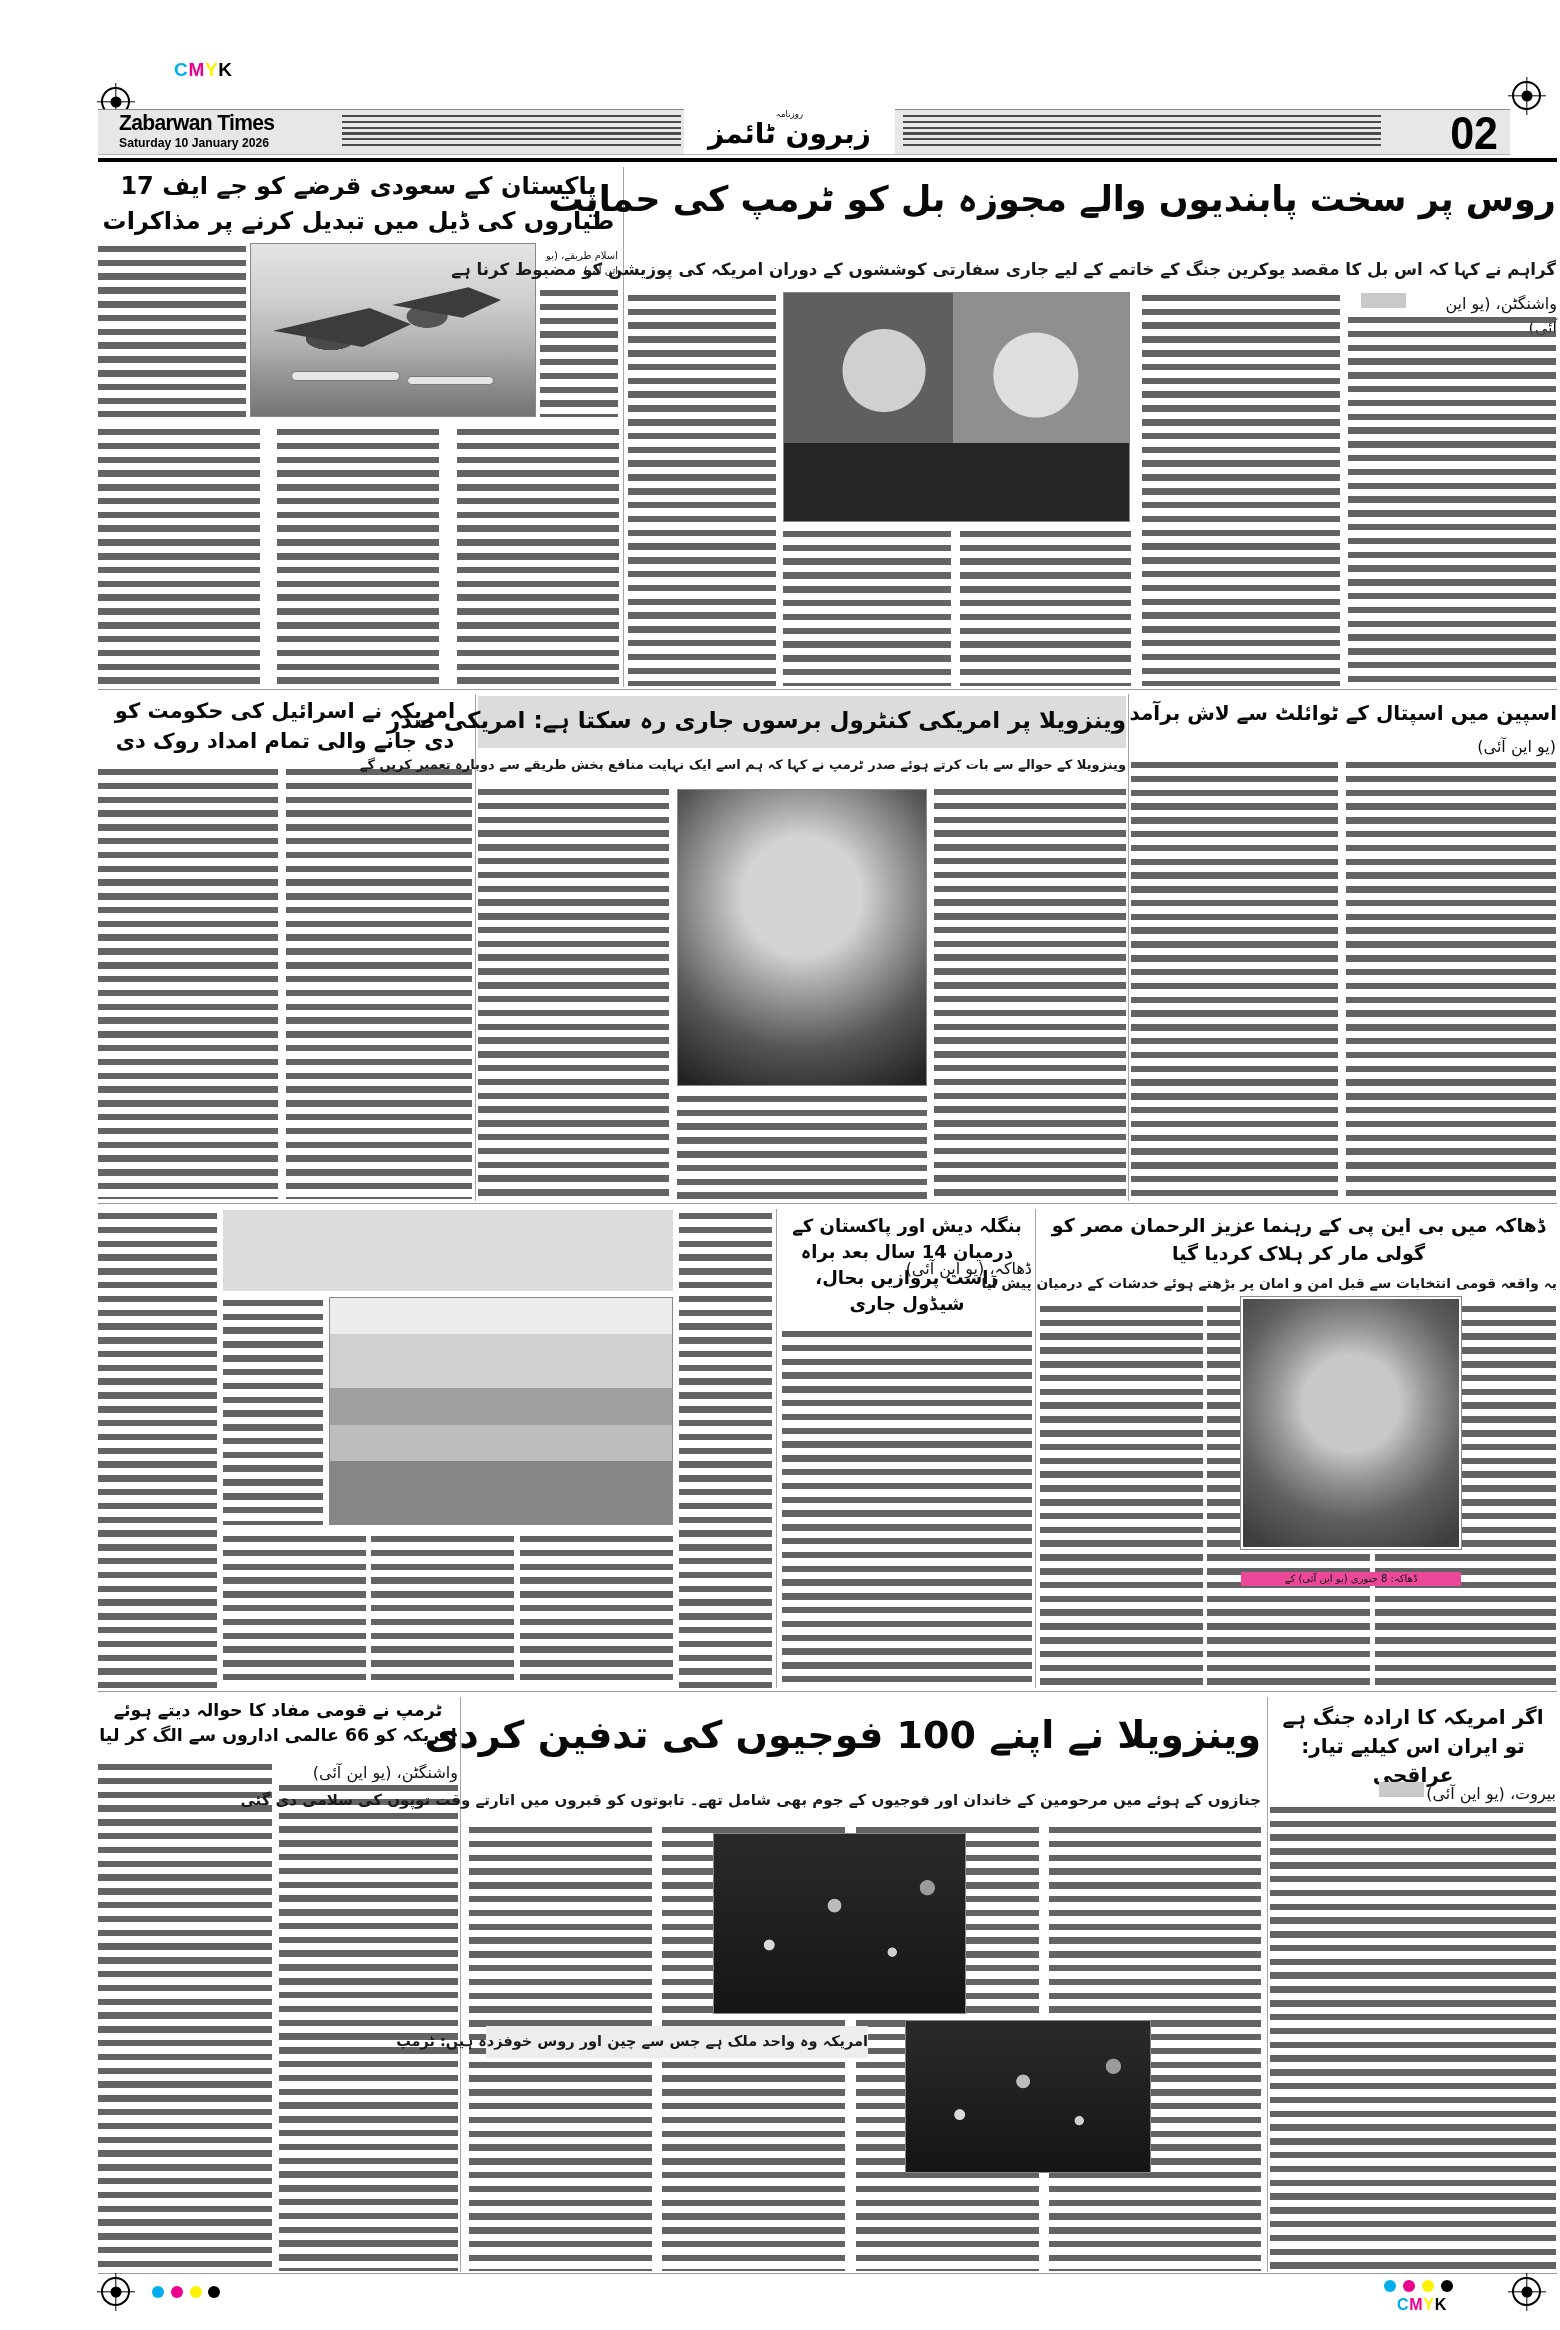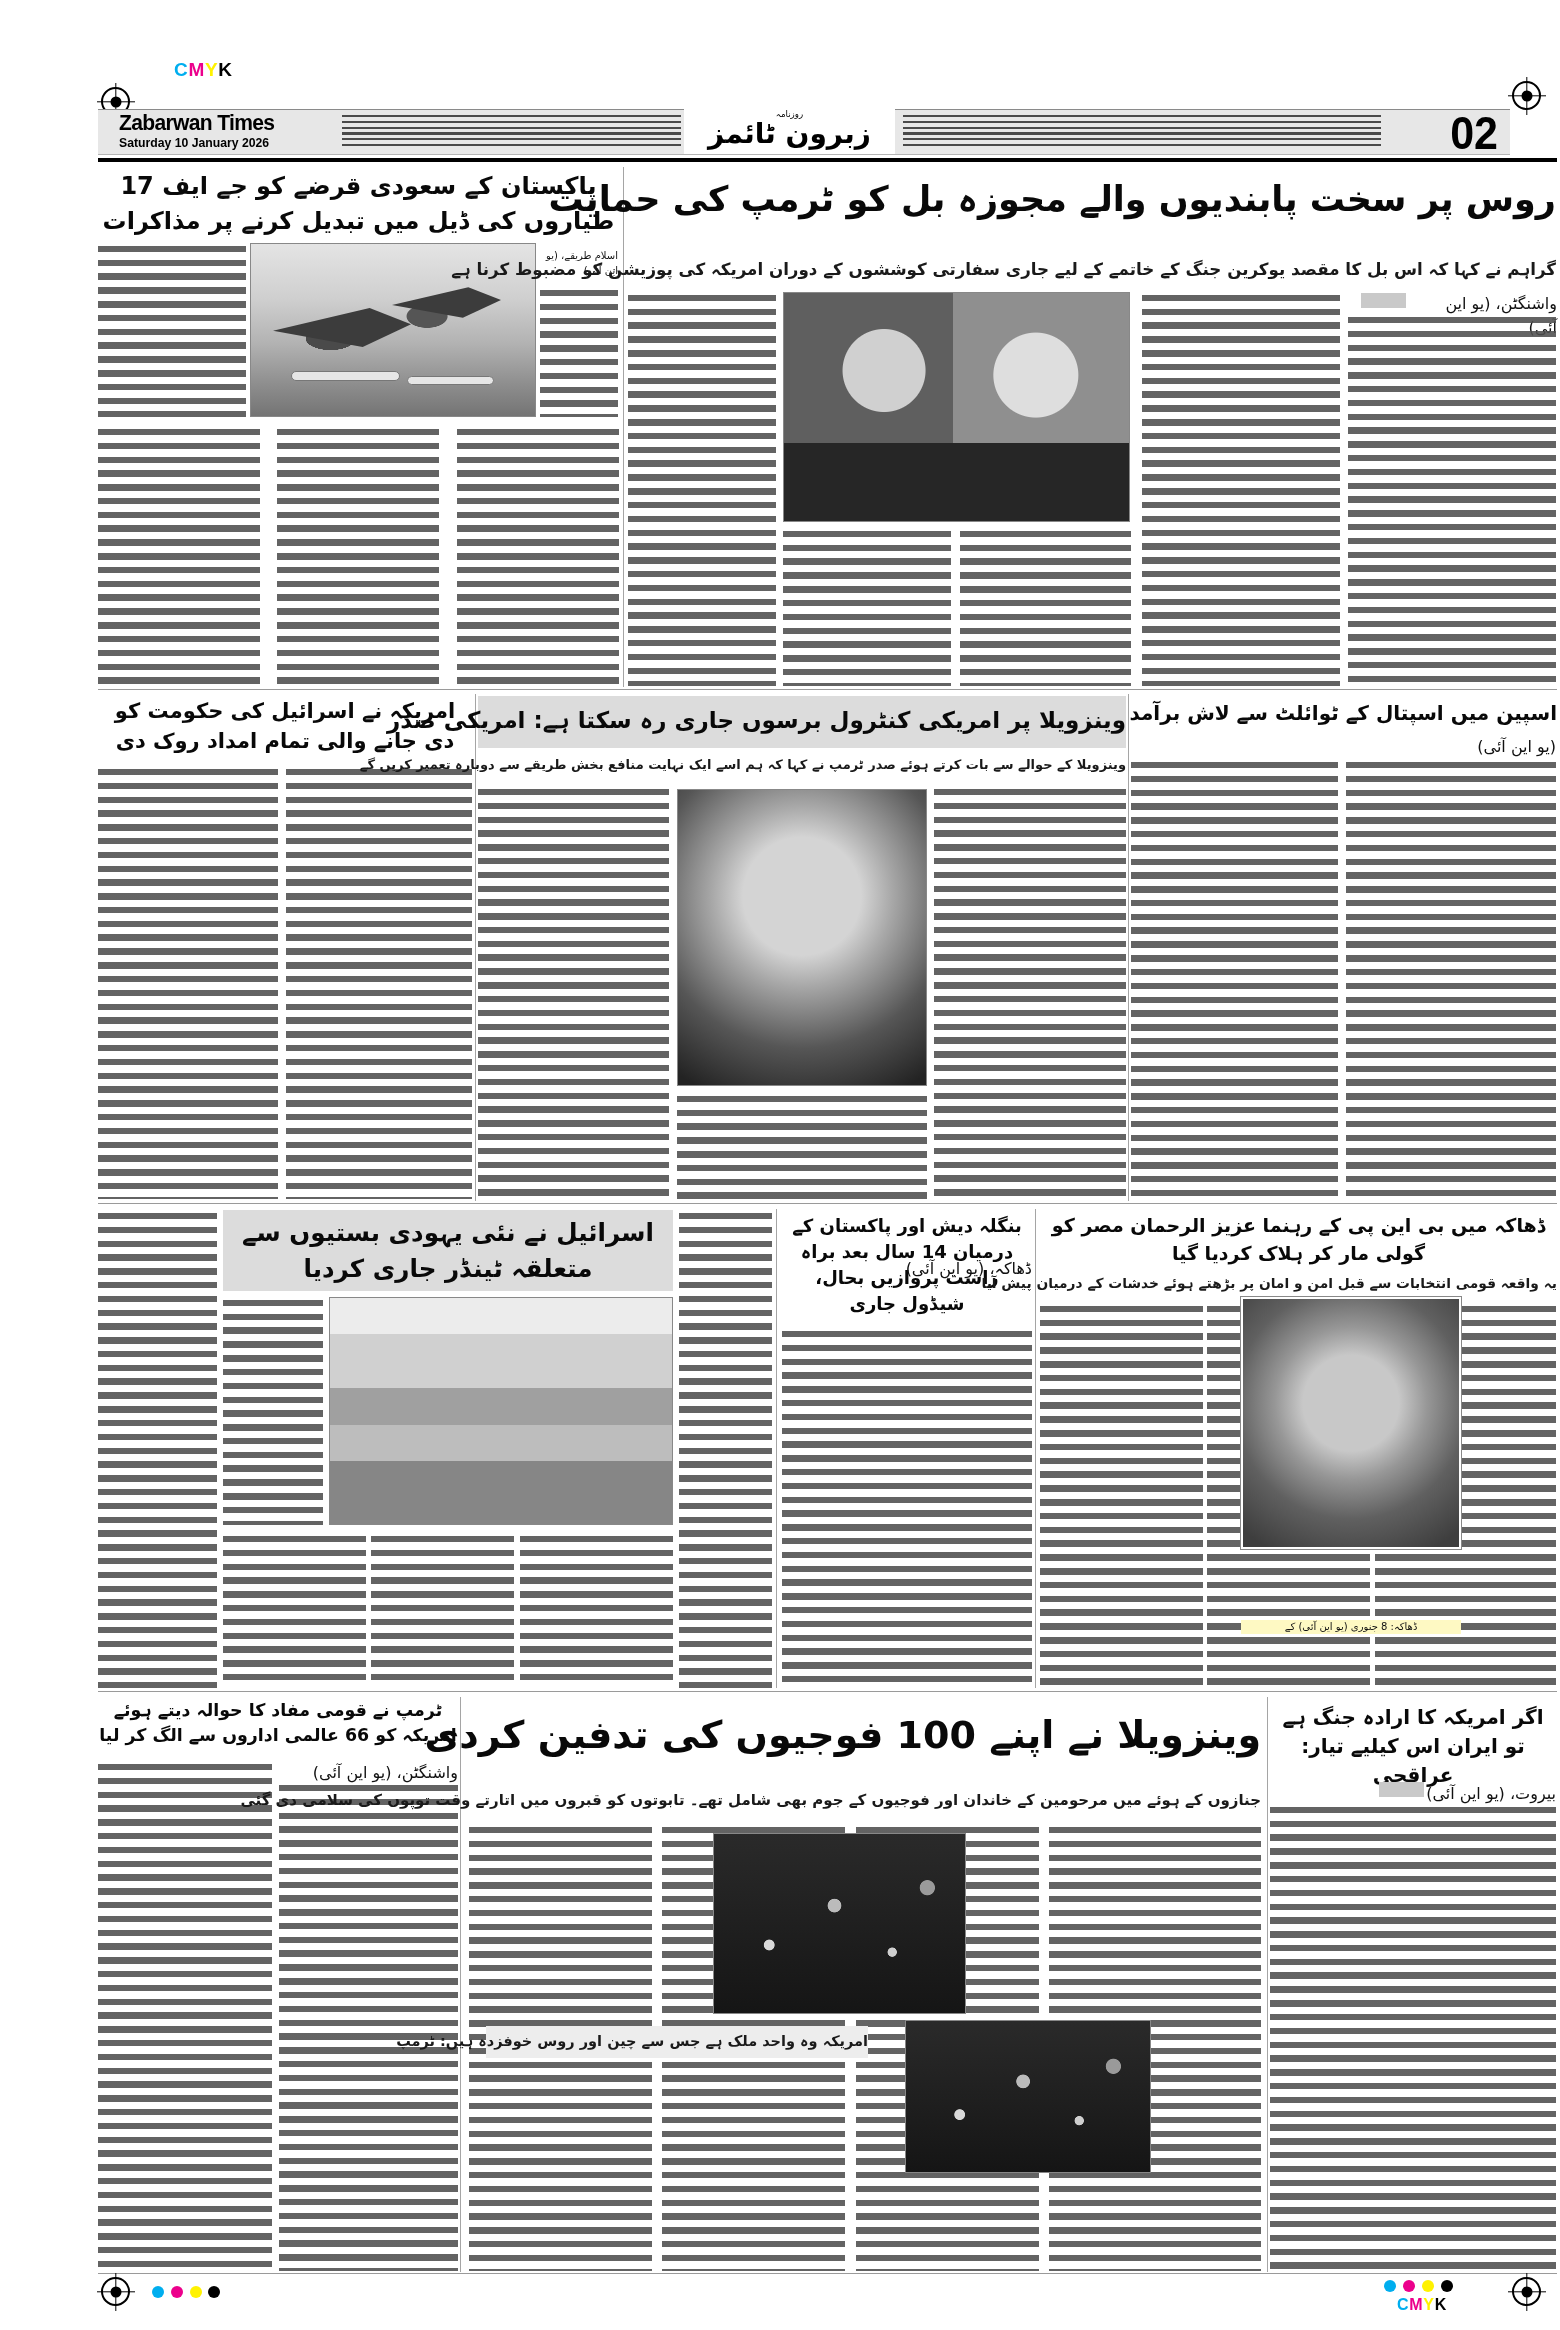--- a/index.html
+++ b/index.html
@@ -129,21 +129,20 @@
 
   <div class="abs hl nw" style="left:1131px;top:699px;width:426px;font-size:20px">اسپین میں اسپتال کے ٹوائلٹ سے لاش برآمد</div>
   <div class="abs dateline" style="left:1437px;top:735px;width:119px">(یو این آئی)</div>
   <div class="abs tcol" style="left:1131px;top:759px;width:207px;height:440px"></div>
   <div class="abs tcol" style="left:1346px;top:759px;width:210px;height:440px"></div>
 
   <div class="abs rule" style="left:98px;top:1203px;width:1459px;height:1.4px"></div>
 
   <div class="abs tcol" style="left:98px;top:1210px;width:119px;height:478px"></div>
   <div class="abs grayband" style="left:223px;top:1210px;width:450px;height:81px"></div>
-  <div class="abs hl" style="left:230px;top:1215px;width:436px;font-size:24.6px">اسرائیل نے نئی یہودی بستیوں سے متعلقہ ٹینڈر جاری کردیا</div>
   <div class="abs tcol" style="left:679px;top:1210px;width:93px;height:478px"></div>
   <div class="abs photo ph-land" style="left:329px;top:1297px;width:344px;height:228px"></div>
   <div class="abs tcol" style="left:223px;top:1297px;width:100px;height:228px"></div>
   <div class="abs tcol" style="left:223px;top:1533px;width:143px;height:155px"></div>
   <div class="abs tcol" style="left:371px;top:1533px;width:143px;height:155px"></div>
   <div class="abs tcol" style="left:520px;top:1533px;width:153px;height:155px"></div>
 
   <div class="abs vrule" style="left:776px;top:1209px;width:1.4px;height:479px"></div>
 
   <div class="abs hl" style="left:782px;top:1213px;width:250px;font-size:18px">بنگلہ دیش اور پاکستان کے درمیان 14 سال بعد براہ راست پروازیں بحال، شیڈول جاری</div>
@@ -151,21 +150,21 @@
   <div class="abs tcol" style="left:782px;top:1328px;width:250px;height:361px"></div>
 
   <div class="abs vrule" style="left:1035px;top:1209px;width:1.4px;height:479px"></div>
 
   <div class="abs hl" style="left:1040px;top:1212px;width:517px;font-size:19px">ڈھاکہ میں بی این پی کے رہنما عزیز الرحمان مصر کو گولی مار کر ہلاک کردیا گیا</div>
   <div class="abs sub nw" style="left:1040px;top:1274px;width:517px;font-size:13.8px">یہ واقعہ قومی انتخابات سے قبل امن و امان پر بڑھتے ہوئے خدشات کے درمیان پیش آیا</div>
   <div class="abs tcol" style="left:1040px;top:1303px;width:163px;height:385px"></div>
   <div class="abs tcol" style="left:1207px;top:1303px;width:163px;height:385px"></div>
   <div class="abs tcol" style="left:1375px;top:1303px;width:181px;height:385px"></div>
   <div class="abs photo ph-man" style="left:1241px;top:1297px;width:220px;height:252px;border:2.9px solid #fff;outline:0.7px solid #888"></div>
-  <div class="abs cap" style="left:1241px;top:1620px;width:220px;background:#fef9c3">ڈھاکہ: 8 جنوری (یو این آئی) کے</div>
+  <div class="abs cap" style="left:1241px;top:1572px;width:220px;background:#ec4899">ڈھاکہ: 8 جنوری (یو این آئی) کے</div>
 
   <div class="abs rule" style="left:98px;top:1691px;width:1459px;height:1.4px"></div>
 
   <div class="abs hl" style="left:98px;top:1698px;width:360px;font-size:17.4px">ٹرمپ نے قومی مفاد کا حوالہ دیتے ہوئے امریکہ کو 66 عالمی اداروں سے الگ کر لیا</div>
   <div class="abs dateline" style="left:279px;top:1761px;width:179px">واشنگٹن، (یو این آئی)</div>
   <div class="abs tcol" style="left:98px;top:1761px;width:174px;height:511px"></div>
   <div class="abs tcol" style="left:279px;top:1782px;width:179px;height:489px"></div>
 
   <div class="abs vrule" style="left:460px;top:1697px;width:1.4px;height:575px"></div>
 

